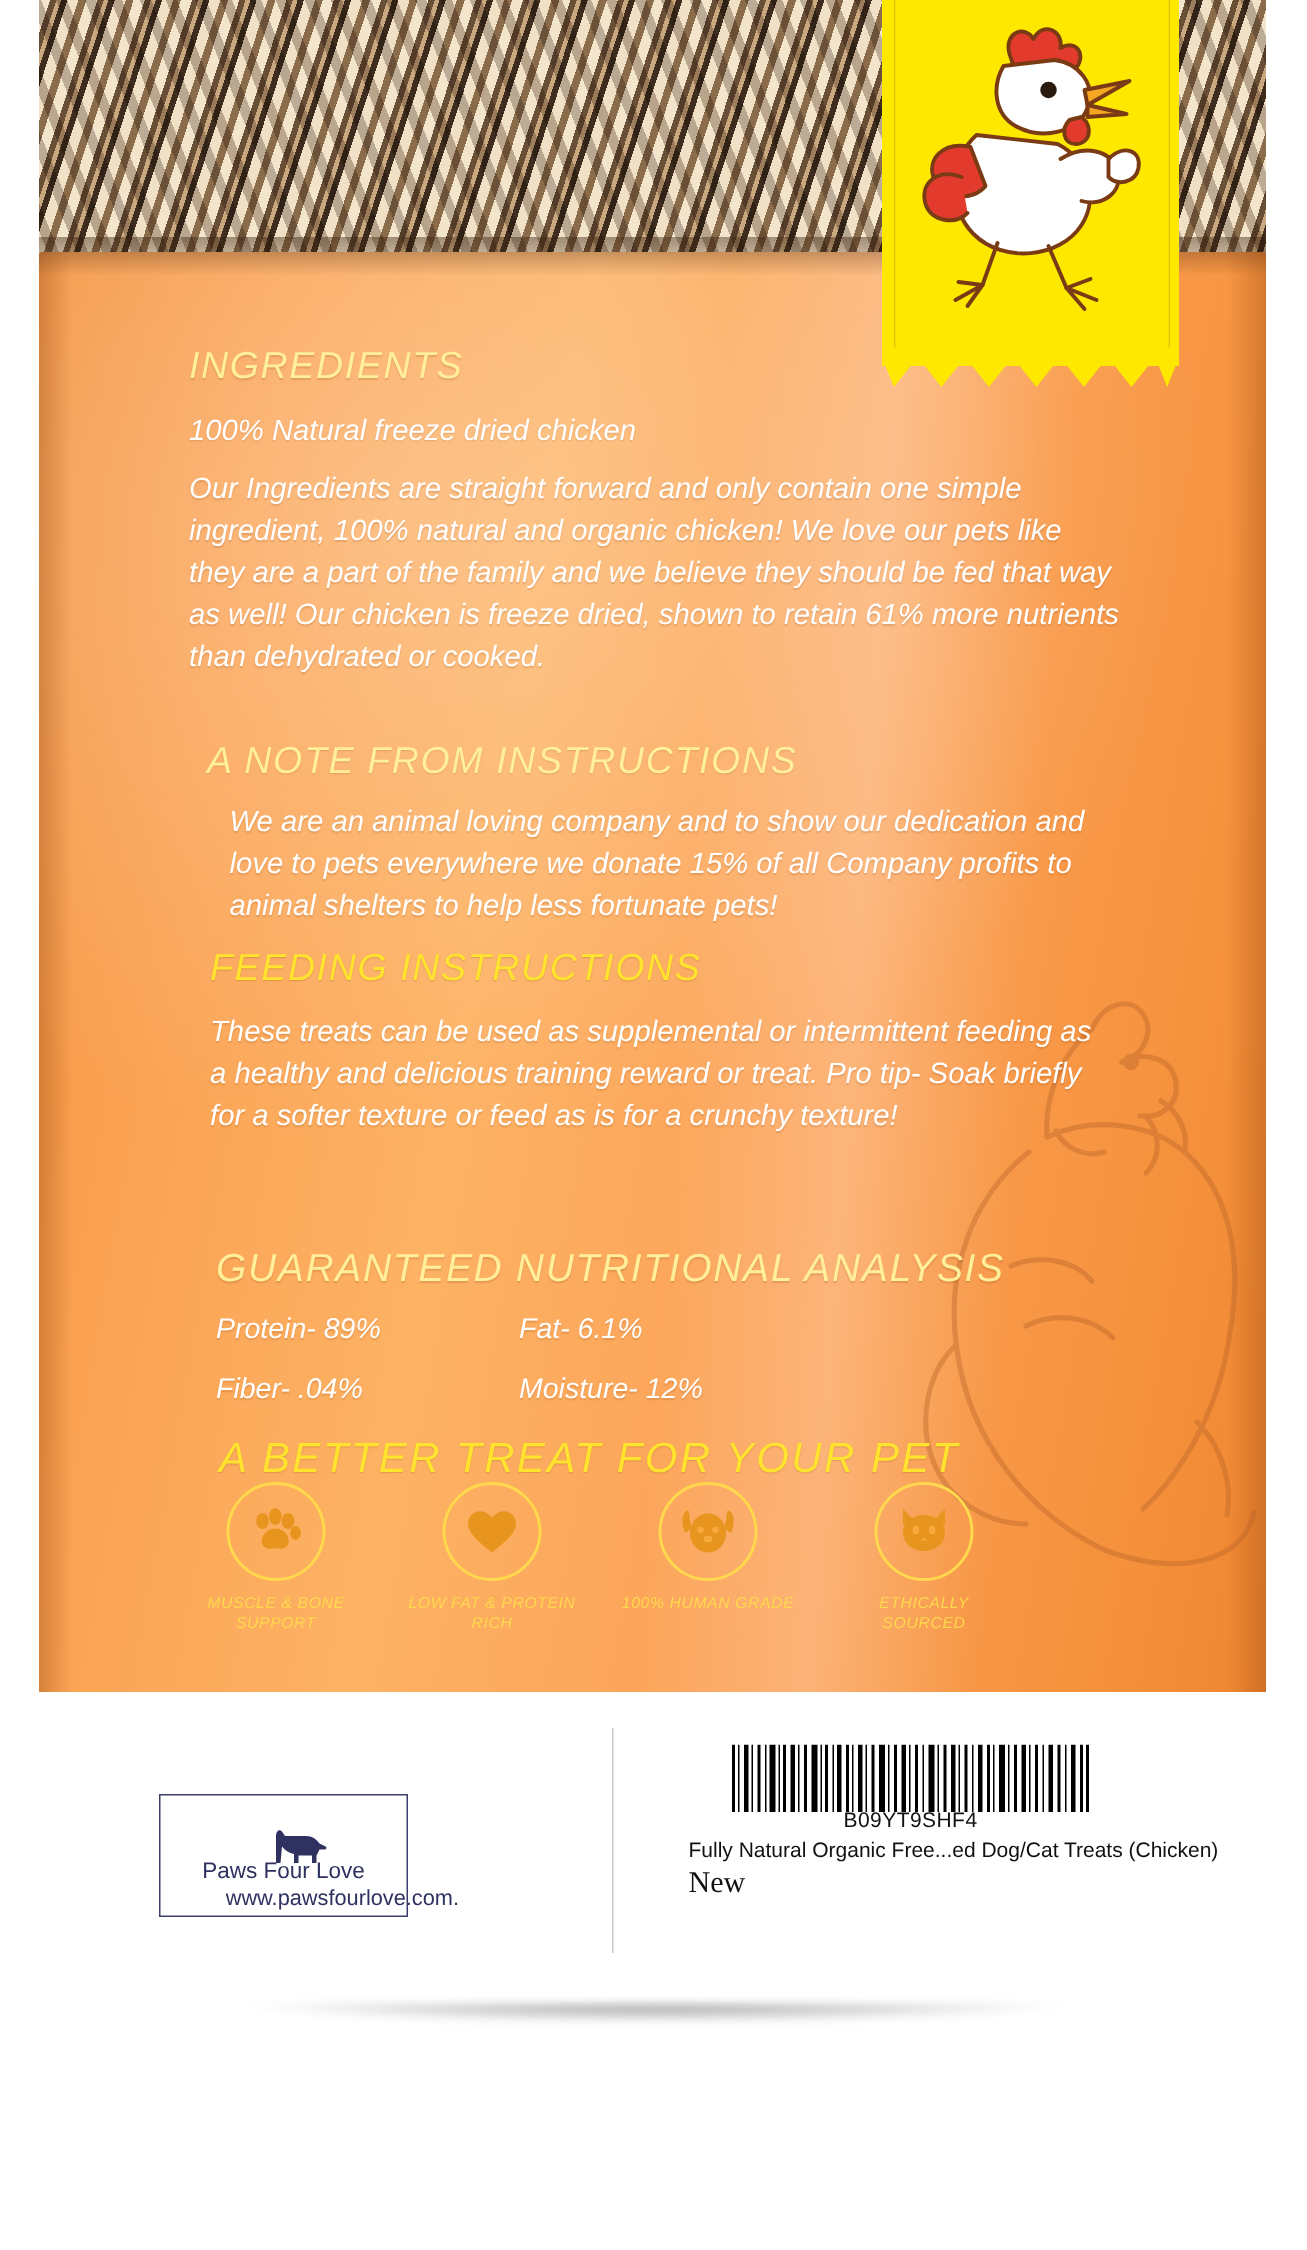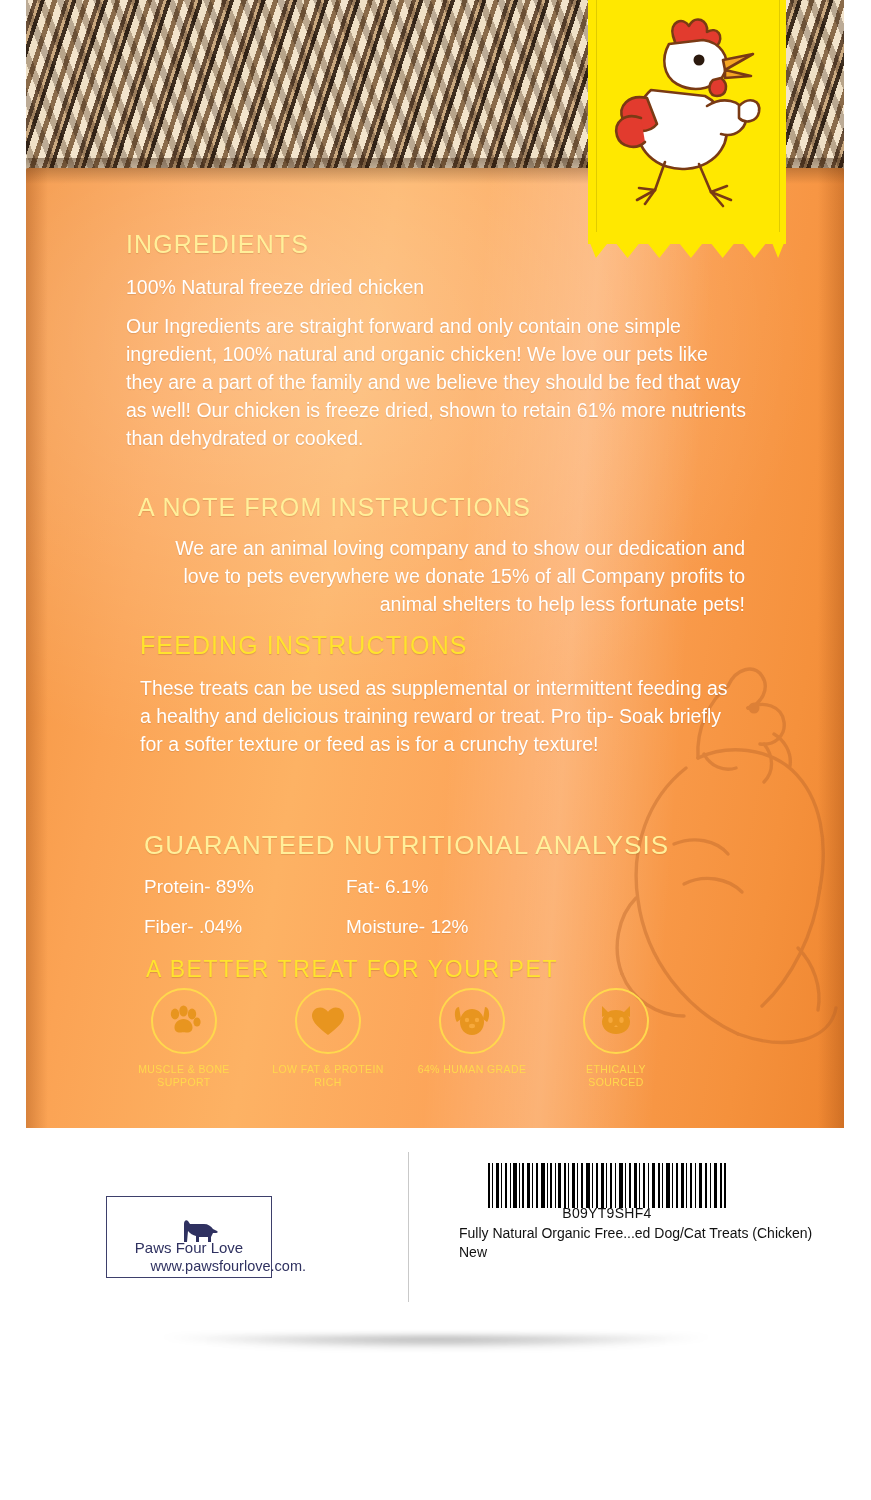--- a/index.html
+++ b/index.html
@@ -15,20 +15,21 @@
     overflow: hidden;
   }
 
   
   .package {
     position: absolute;
     left: 26px;
     top: 0px;
     width: 656px;
     height: 1340px;
+    font-style: italic;
   }
 
   
   .top-band {
     position: absolute;
     left: 0;
     top: 0;
     width: 818px;
     height: 178px;
     background:
@@ -310,23 +311,24 @@
     width: 360px;
     font-size: 14px;
     color: #111;
     line-height: 21px;
     z-index: 7;
   }
   .prod-cond {
     position: absolute;
     left: 459px;
     top: 1244px;
-    font-size: 14px;
+    font-size: 20px;
     color: #111;
     z-index: 7;
+    font-family: Liberation Serif, serif;
   }
 
   
   .pkg-shadow {
     position: absolute;
     left: 48px;
     top: 1336px;
     width: 776px;
     height: 26px;
     background: radial-gradient(50% 60% at 50% 0%, rgba(0,0,0,0.33), rgba(0,0,0,0) 72%);
@@ -416,34 +418,34 @@
   <div class="content">
 
     <div class="h-pale" style="left:100px; top:62px;">INGREDIENTS</div>
 
     <div class="p-white" style="left:100px; top:105px; width:640px;">100% Natural freeze dried chicken</div>
 
     <div class="p-white" style="left:100px; top:144px; width:622px;">Our Ingredients are straight forward and only contain one simple ingredient, 100% natural and organic chicken! We love our pets like they are a part of the family and we believe they should be fed that way as well! Our chicken is freeze dried, shown to retain 61% more nutrients than dehydrated or cooked.</div>
 
     <div class="h-pale" style="left:112px; top:325px;">A NOTE FROM INSTRUCTIONS</div>
 
-    <div class="p-white" style="left:109px; top:366px; width:610px;text-align:right;">We are an animal loving company and to show our dedication and love to pets everywhere we donate 15% of all Company profits to animal shelters to help less fortunate pets!</div>
+    <div class="p-white" style="left:127px; top:366px; width:610px;">We are an animal loving company and to show our dedication and love to pets everywhere we donate 15% of all Company profits to animal shelters to help less fortunate pets!</div>
 
     <div class="h-yellow" style="left:114px; top:463px;">FEEDING INSTRUCTIONS</div>
 
     <div class="p-white" style="left:114px; top:506px; width:590px;">These treats can be used as supplemental or intermittent feeding as a healthy and delicious training reward or treat. Pro tip- Soak briefly for a softer texture or feed as is for a crunchy texture!</div>
 
     <div class="h-pale" style="left:118px; top:662px; font-size:26px;">GUARANTEED NUTRITIONAL ANALYSIS</div>
 
     <div class="nutri-item" style="left:118px; top:708px;">Protein- 89%</div>
     <div class="nutri-item" style="left:320px; top:708px;">Fat- 6.1%</div>
     <div class="nutri-item" style="left:118px; top:748px;">Fiber- .04%</div>
     <div class="nutri-item" style="left:320px; top:748px;">Moisture- 12%</div>
 
-    <div class="h-yellow" style="left:120px; top:788px; font-size:23px; letter-spacing:1.6px;">A BETTER TREAT FOR YOUR PET</div>
+    <div class="h-yellow" style="left:120px; top:788px; font-size:28px; letter-spacing:1.6px;">A BETTER TREAT FOR YOUR PET</div>
 
     <div class="badges">
 
       <div class="badge">
         <div class="badge-circle">
           <svg width="34" height="32" viewBox="0 0 34 32">
             <g fill="#e8951f">
               <ellipse cx="8" cy="9" rx="4.2" ry="5.4"></ellipse>
               <ellipse cx="16.5" cy="6" rx="4.2" ry="5.6"></ellipse>
               <ellipse cx="25" cy="9" rx="4.2" ry="5.4"></ellipse>
@@ -472,21 +474,21 @@
               <path d="M32 3c3 0 4.5 4 4 9-.4 4-2 6-2 6l-4-3z"></path>
               <path d="M19 5c7 0 12 6 12 13s-5 13-12 13S7 25 7 18 12 5 19 5z"></path>
             </g>
             <g fill="#f7a93c">
               <circle cx="14" cy="16" r="2.2"></circle>
               <circle cx="24" cy="16" r="2.2"></circle>
               <ellipse cx="19" cy="22" rx="3" ry="2.2"></ellipse>
             </g>
           </svg>
         </div>
-        <div class="badge-label">64% HUMAN GRADE</div>
+        <div class="badge-label">100% HUMAN GRADE</div>
       </div>
 
       <div class="badge">
         <div class="badge-circle">
           <svg width="36" height="32" viewBox="0 0 36 32">
             <g fill="#e8951f">
               <path d="M4 1l7 7-7 4z"></path>
               <path d="M32 1l-7 7 7 4z"></path>
               <path d="M18 5c8 0 14 5.5 14 12s-6 12-14 12S4 23.5 4 17 10 5 18 5z"></path>
             </g>

